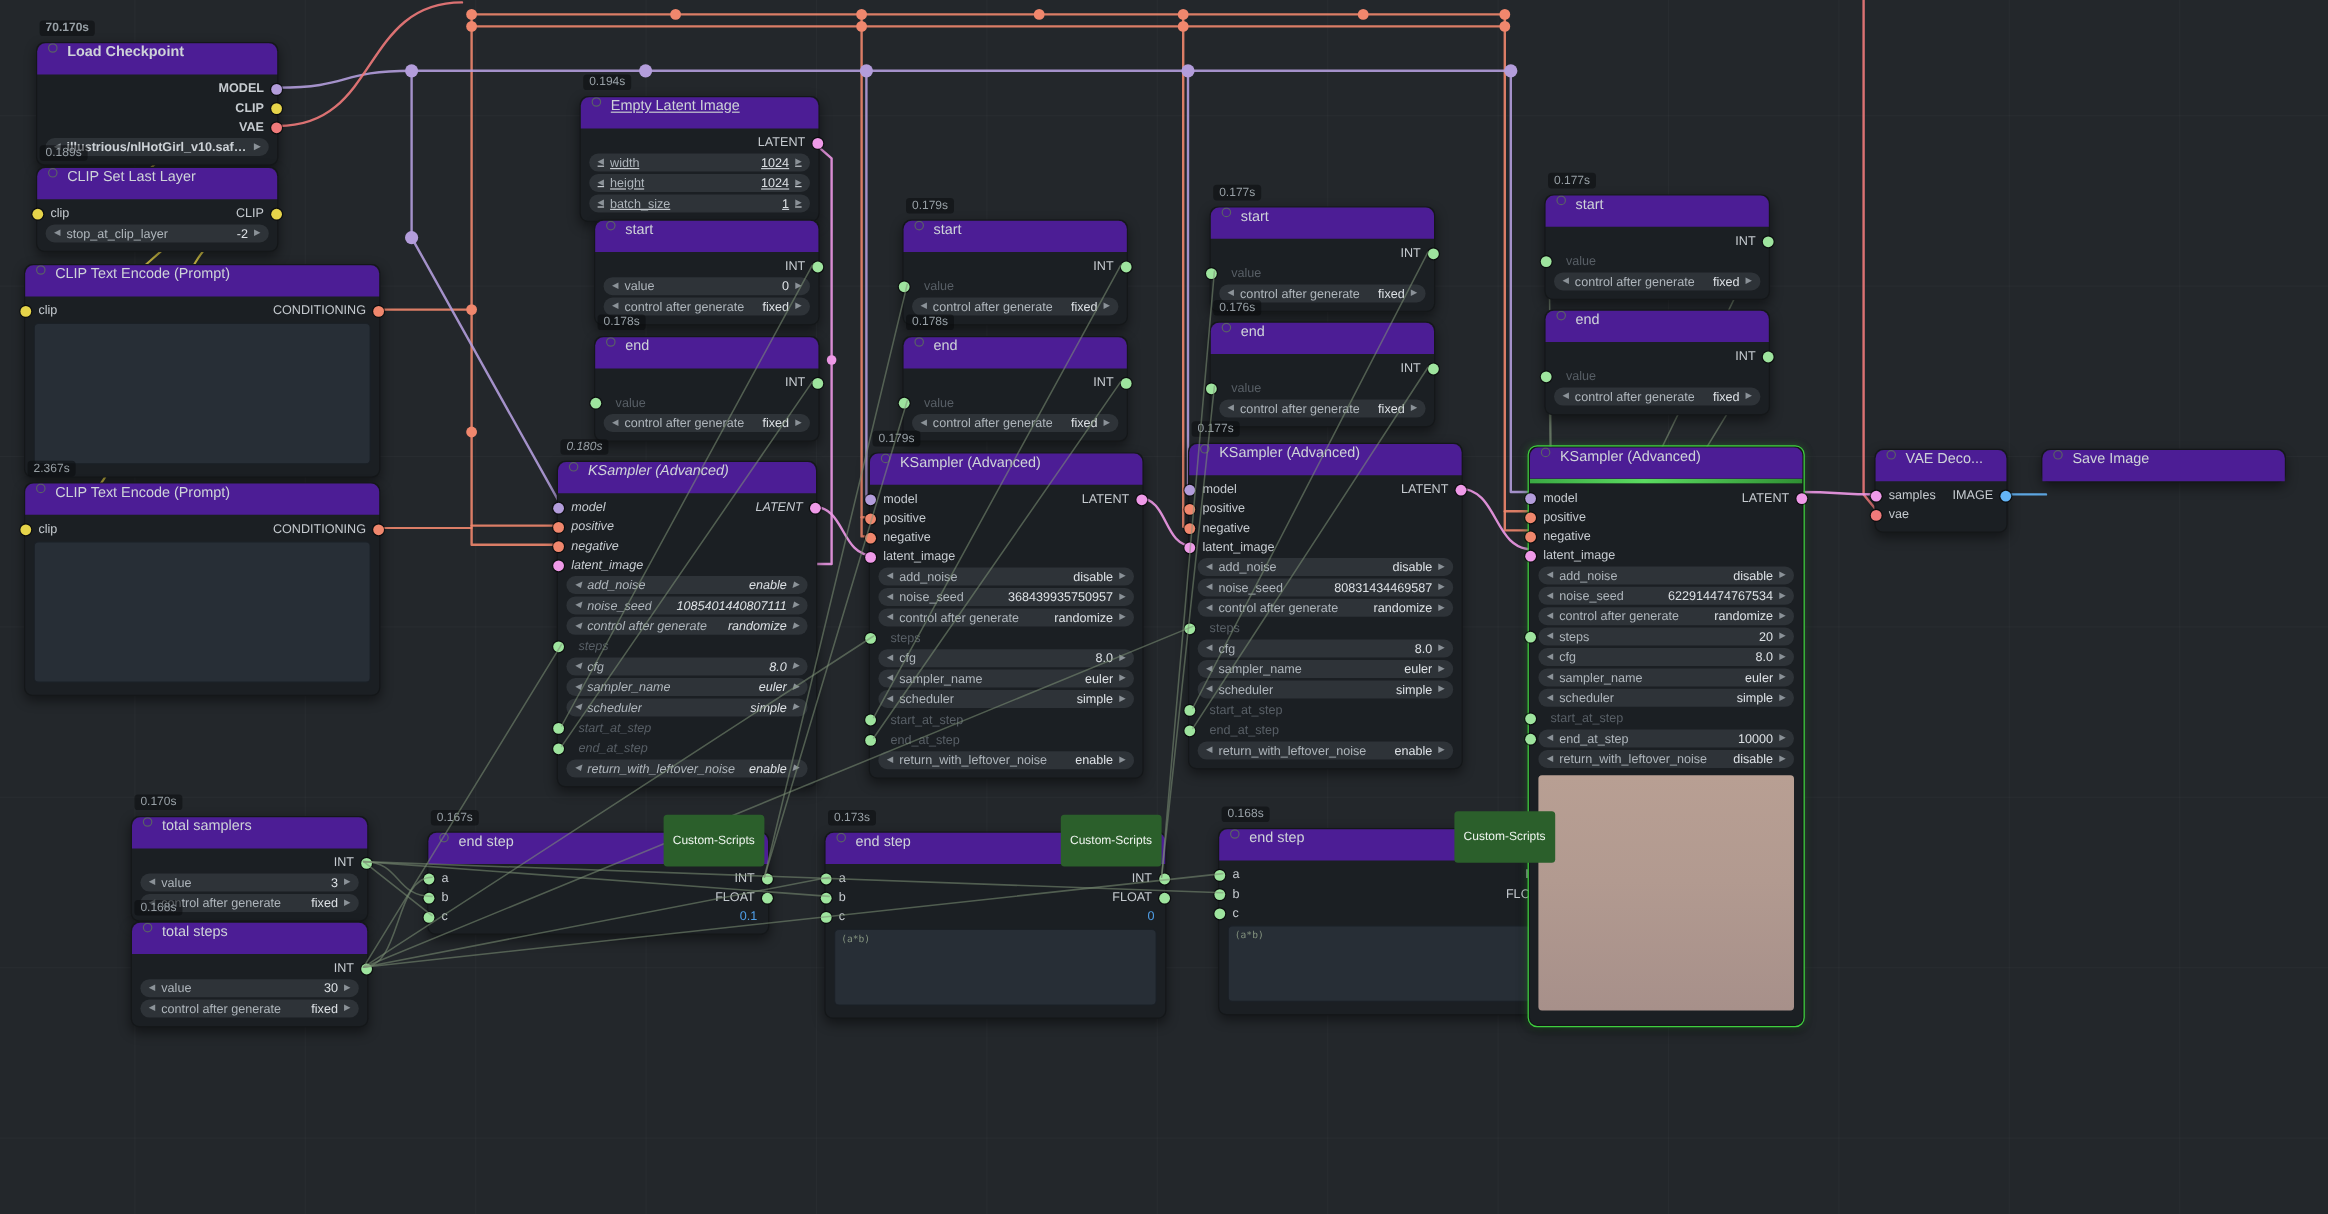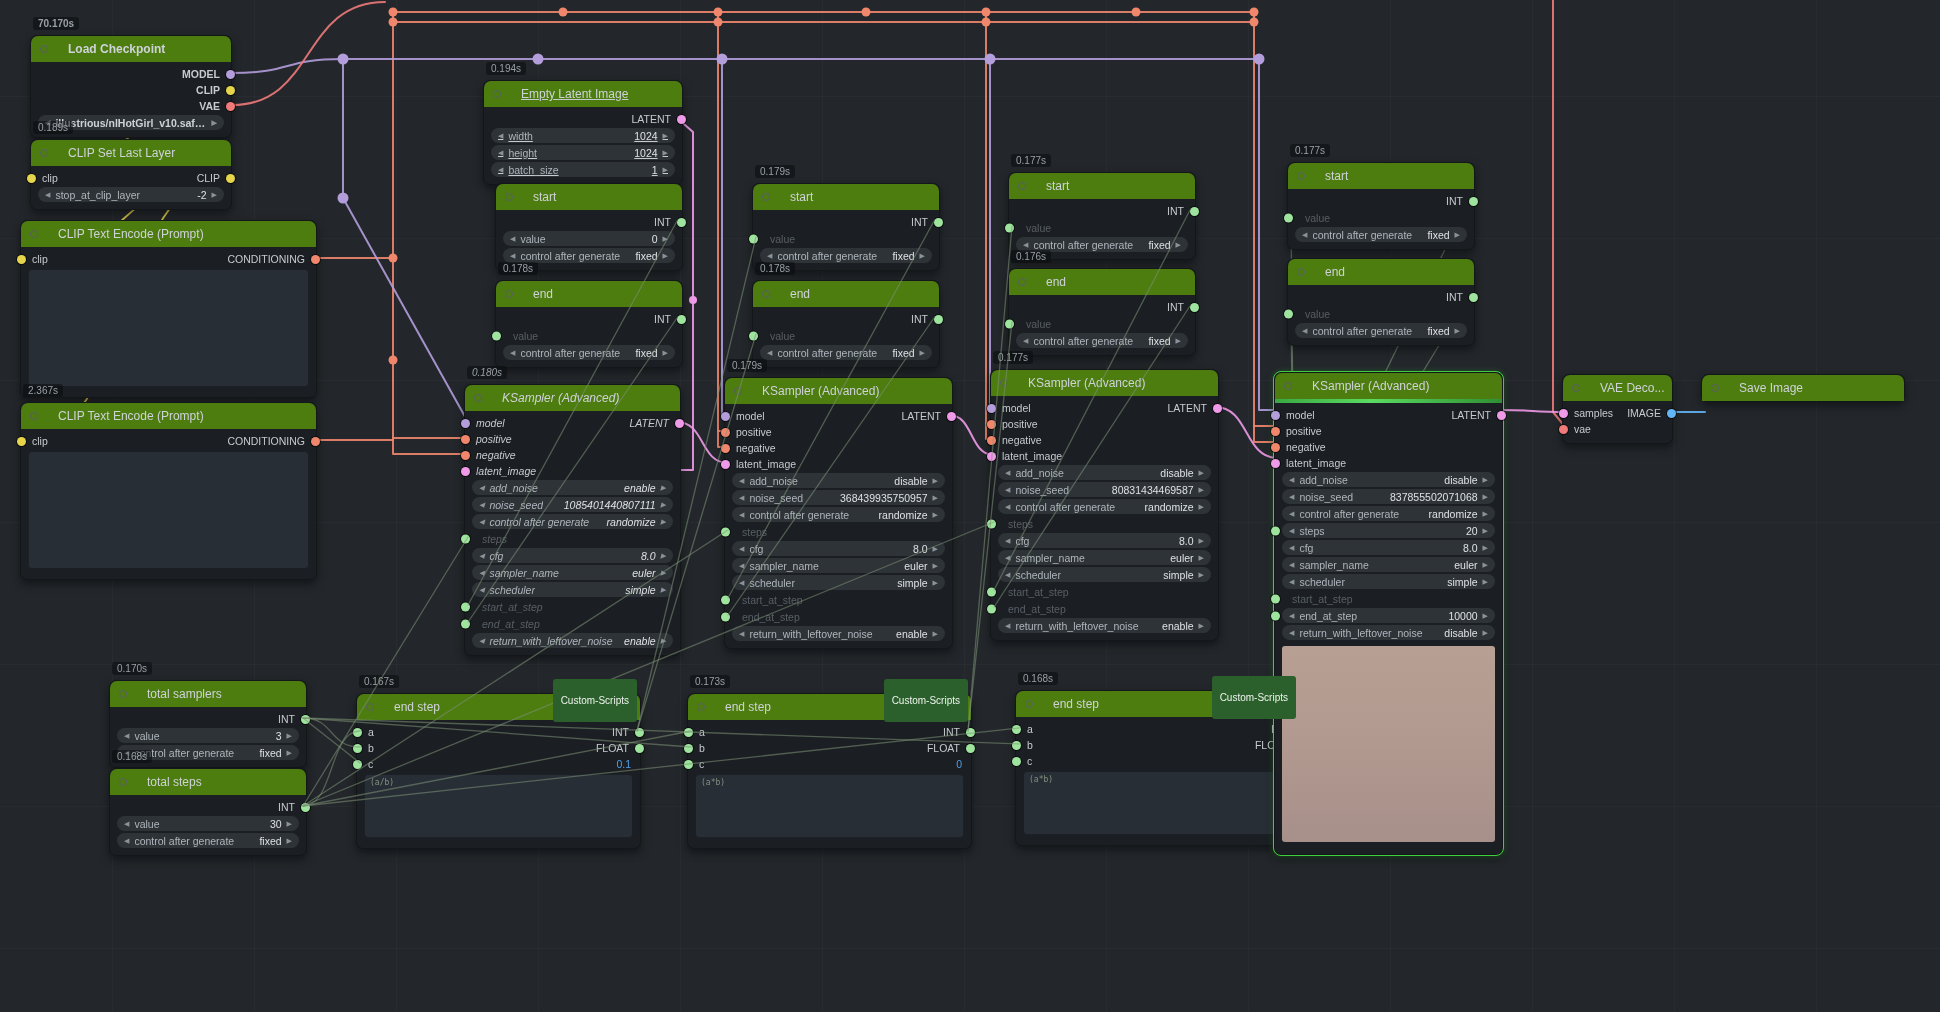--- a/index.html
+++ b/index.html
@@ -8,22 +8,22 @@
   #canvas{position:absolute;inset:0;
     background-image:
       linear-gradient(rgba(255,255,255,.025) 1px,transparent 1px),
       linear-gradient(90deg,rgba(255,255,255,.025) 1px,transparent 1px);
     background-size:142px 142px;background-position:-30px -46px}
   svg.links{position:absolute;left:0;top:0;width:1940px;height:1012px;pointer-events:none}
   #nodes{position:absolute;inset:0}
   .node{position:absolute;background:#1b1f23;border:1px solid #141719;border-radius:7px;
     box-shadow:0 4px 10px rgba(0,0,0,.45);color:#c6cbd0}
   .node.selected{outline:1.6px solid #3fcf3f;box-shadow:0 0 7px rgba(63,207,63,.35),0 4px 10px rgba(0,0,0,.45)}
-  .nhead{height:26px;display:flex;align-items:center;gap:20px;padding:0 9px;
-    background:#4d7c0f;border-radius:7px 7px 0 0;color:#ced3d8;font-size:12px;white-space:nowrap;overflow:hidden}
+  .nhead{height:26px;display:flex;align-items:flex-start;gap:8px;padding:0 9px;
+    background:#4c1d95;border-radius:7px 7px 0 0;color:#ced3d8;font-size:12px;white-space:nowrap;overflow:hidden}
   .hdot{width:8px;height:8px;border-radius:50%;border:1.5px solid #596066;flex:none}
   .progress{height:4px;background:#16301a;position:relative;overflow:hidden}
   .progress i{position:absolute;inset:0;width:100%;
     background:linear-gradient(90deg,#3aa843,#5bdb61 42%,#2f8f33)}
   .rows{position:relative;padding:4px 0 6px}
   .row{position:relative;height:16px}
   .wrow,.grow{height:17px;display:flex;align-items:center;padding:0 7px}
   .slot{position:absolute;top:0;height:100%;display:flex;align-items:center;gap:6px;font-size:10.5px;color:#c6cbd0;white-space:nowrap}
   .slot.sin{left:-4px}
   .slot.sout{right:-4px}
@@ -916,23 +916,20 @@
           </div>
           <div class="row slotrow">
             <span class="slot sin">
               <i class="sdot" style="background:#9ee49e"></i>
               <span class="slab">c</span>
             </span>
             <span class="slot sout nodot">
               <span class="slab blue">0.1</span>
             </span>
           </div>
-          <div class="textbox" style="height: 64px;">
-            <span class="tinytext">(a/b)</span>
-          </div>
         </div>
       </div>
       <div class="node" style="left: 687px; top: 693px; width: 285px;">
         <div class="timing">0.173s</div>
         <div class="badge">Custom-Scripts</div>
         <div class="nhead">
           <span class="hdot"></span>
           <span class="ntitle">end step</span>
         </div>
         <div class="rows">
@@ -1053,21 +1050,21 @@
               <span class="flexsp"></span>
               <span class="wval">disable</span>
               <span class="arr">▶</span>
             </div>
           </div>
           <div class="row wrow">
             <div class="pill">
               <span class="arr">◀</span>
               <span class="wname">noise_seed</span>
               <span class="flexsp"></span>
-              <span class="wval">837855502071068</span>
+              <span class="wval">622914474767534</span>
               <span class="arr">▶</span>
             </div>
           </div>
           <div class="row wrow">
             <div class="pill">
               <span class="arr">◀</span>
               <span class="wname">control after generate</span>
               <span class="flexsp"></span>
               <span class="wval">randomize</span>
               <span class="arr">▶</span>

